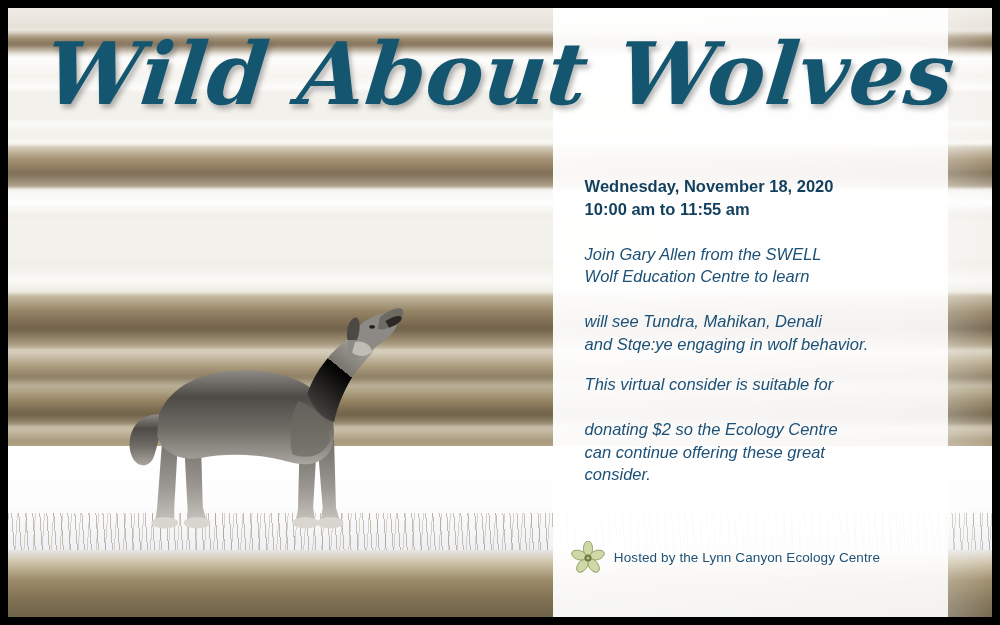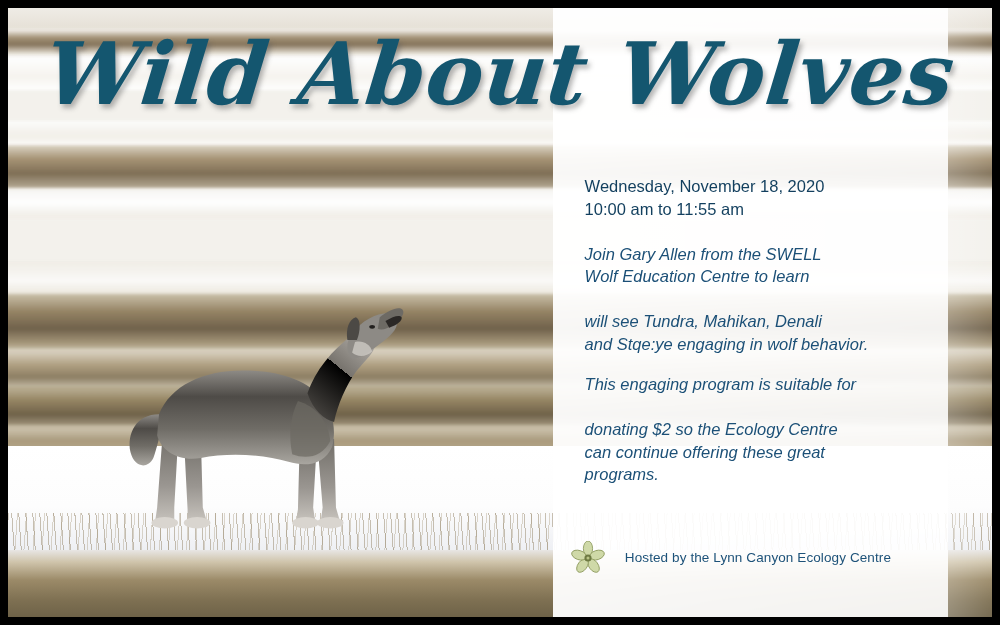--- a/index.html
+++ b/index.html
@@ -162,21 +162,21 @@
 
   
   .panel {
     position: absolute;
     left: 58.6%;
     top: 27.5%;
     width: 33%;
   }
   .when {
     color: #123f5e;
-    font-weight: 400;
+    font-weight: 700;
     font-size: 16.5px;
     line-height: 1.38;
     margin: 0 0 22px 0;
   }
   .para {
     color: #1c5077;
     font-size: 16.5px;
     line-height: 1.36;
     margin: 0;
     font-style: italic;
@@ -184,21 +184,21 @@
   .para + .para { margin-top: 0; }
   .gap { height: 18px; }
 
   
   .host {
     position: absolute;
     left: 57.2%;
     top: 87.5%;
     display: flex;
     align-items: center;
-    gap: 20px;
+    gap: 9px;
   }
   .host-logo { width: 34px; height: 34px; flex: 0 0 auto; }
   .host-logo svg { width: 100%; height: 100%; display: block; }
   .host-text {
     color: #1d5279;
     font-size: 13.5px;
     letter-spacing: .1px;
     white-space: nowrap;
   }
 </style>
@@ -308,25 +308,25 @@
 
       <p class="para">
         <br>
         <span>will see Tundra, Mahikan, Denali</span><br>
         <span>and Stqe:ye engaging in wolf behavior.</span>
       </p>
 
       <div class="gap"></div>
 
       <p class="para">
-        <span>This engaging program is suitable for</span><br>
+        <span>This virtual consider is suitable for</span><br>
         <br>
         <span>donating $2 so the Ecology Centre</span><br>
         <span>can continue offering these great</span><br>
-        <span>programs.</span>
+        <span>consider.</span>
       </p>
     </div>
 
     <div class="host">
       <span class="host-logo">
         <svg viewBox="0 0 40 40">
           <g transform="translate(20,20)">
             <g fill="#cfd9a8" stroke="#8d9a5d" stroke-width="1">
               <ellipse cx="0" cy="-11" rx="5.4" ry="9"></ellipse>
               <ellipse cx="0" cy="-11" rx="5.4" ry="9" transform="rotate(72)"></ellipse>

